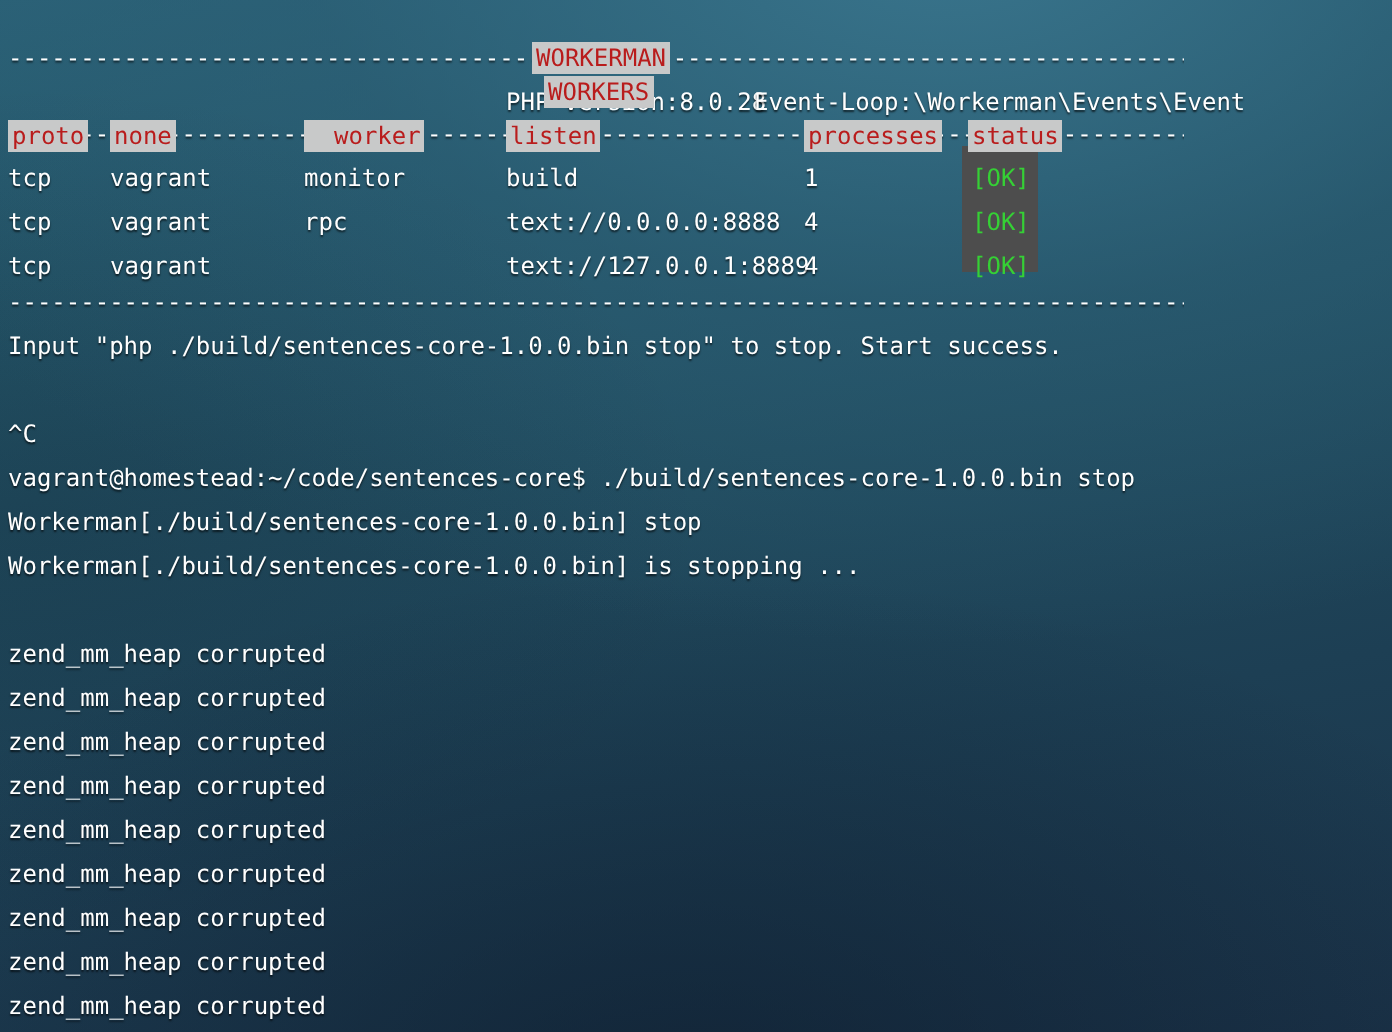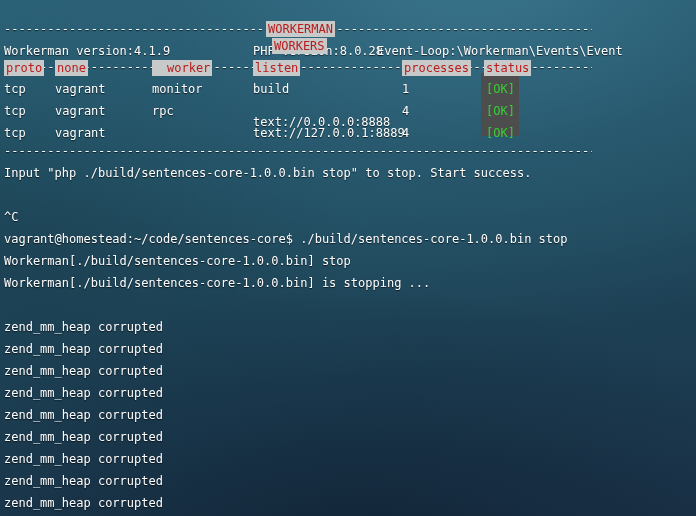--- a/index.html
+++ b/index.html
@@ -95,21 +95,20 @@
   }
 </style>
 </head>
 <body>
 
 <div id="terminal">
 
   <div class="rule" style="top:18px; width:588px;">--------------------------------------------------------------------------------------</div>
   <div class="tag" style="left:266px; top:21px;">WORKERMAN</div>
 
-  <div class="line" style="top:40px;">Workerman version:4.1.9</div>
   <div class="line" style="left:253px; top:40px;">PHP version:8.0.28</div>
   <div class="line" style="left:377px; top:40px;">Event-Loop:\Workerman\Events\Event</div>
 
   <div class="rule" style="top:56px; width:588px;">--------------------------------------------------------------------------------------</div>
   <div class="tag" style="left:272px; top:38px;text-align:right;">WORKERS</div>
 
   <div class="status-block" style="left:481px; top:73px; width:38px; height:63px;"></div>
 
   <div class="tag" style="left:4px;  top:60px;">proto</div>
   <div class="tag" style="left:55px; top:60px;">none</div>
@@ -121,21 +120,21 @@
   <div class="cell" style="left:4px;  top:78px;">tcp</div>
   <div class="cell" style="left:55px; top:78px;">vagrant</div>
   <div class="cell" style="left:152px;top:78px;">monitor</div>
   <div class="cell" style="left:253px;top:78px;">build</div>
   <div class="cell" style="left:402px;top:78px;">1</div>
   <div class="cell ok" style="left:486px;top:78px;">[OK]</div>
 
   <div class="cell" style="left:4px;  top:100px;">tcp</div>
   <div class="cell" style="left:55px; top:100px;">vagrant</div>
   <div class="cell" style="left:152px;top:100px;">rpc</div>
-  <div class="cell" style="left:253px;top:111px;">text://0.0.0.0:8888</div>
+  <div class="cell" style="left:253px;top:100px;">text://0.0.0.0:8888</div>
   <div class="cell" style="left:402px;top:100px;">4</div>
   <div class="cell ok" style="left:486px;top:100px;">[OK]</div>
 
   <div class="cell" style="left:4px;  top:122px;">tcp</div>
   <div class="cell" style="left:55px; top:122px;">vagrant</div>
   <div class="cell" style="left:253px;top:122px;">text://127.0.0.1:8889</div>
   <div class="cell" style="left:402px;top:122px;">4</div>
   <div class="cell ok" style="left:486px;top:122px;">[OK]</div>
 
   <div class="rule" style="top:140px; width:588px;">--------------------------------------------------------------------------------------</div>

